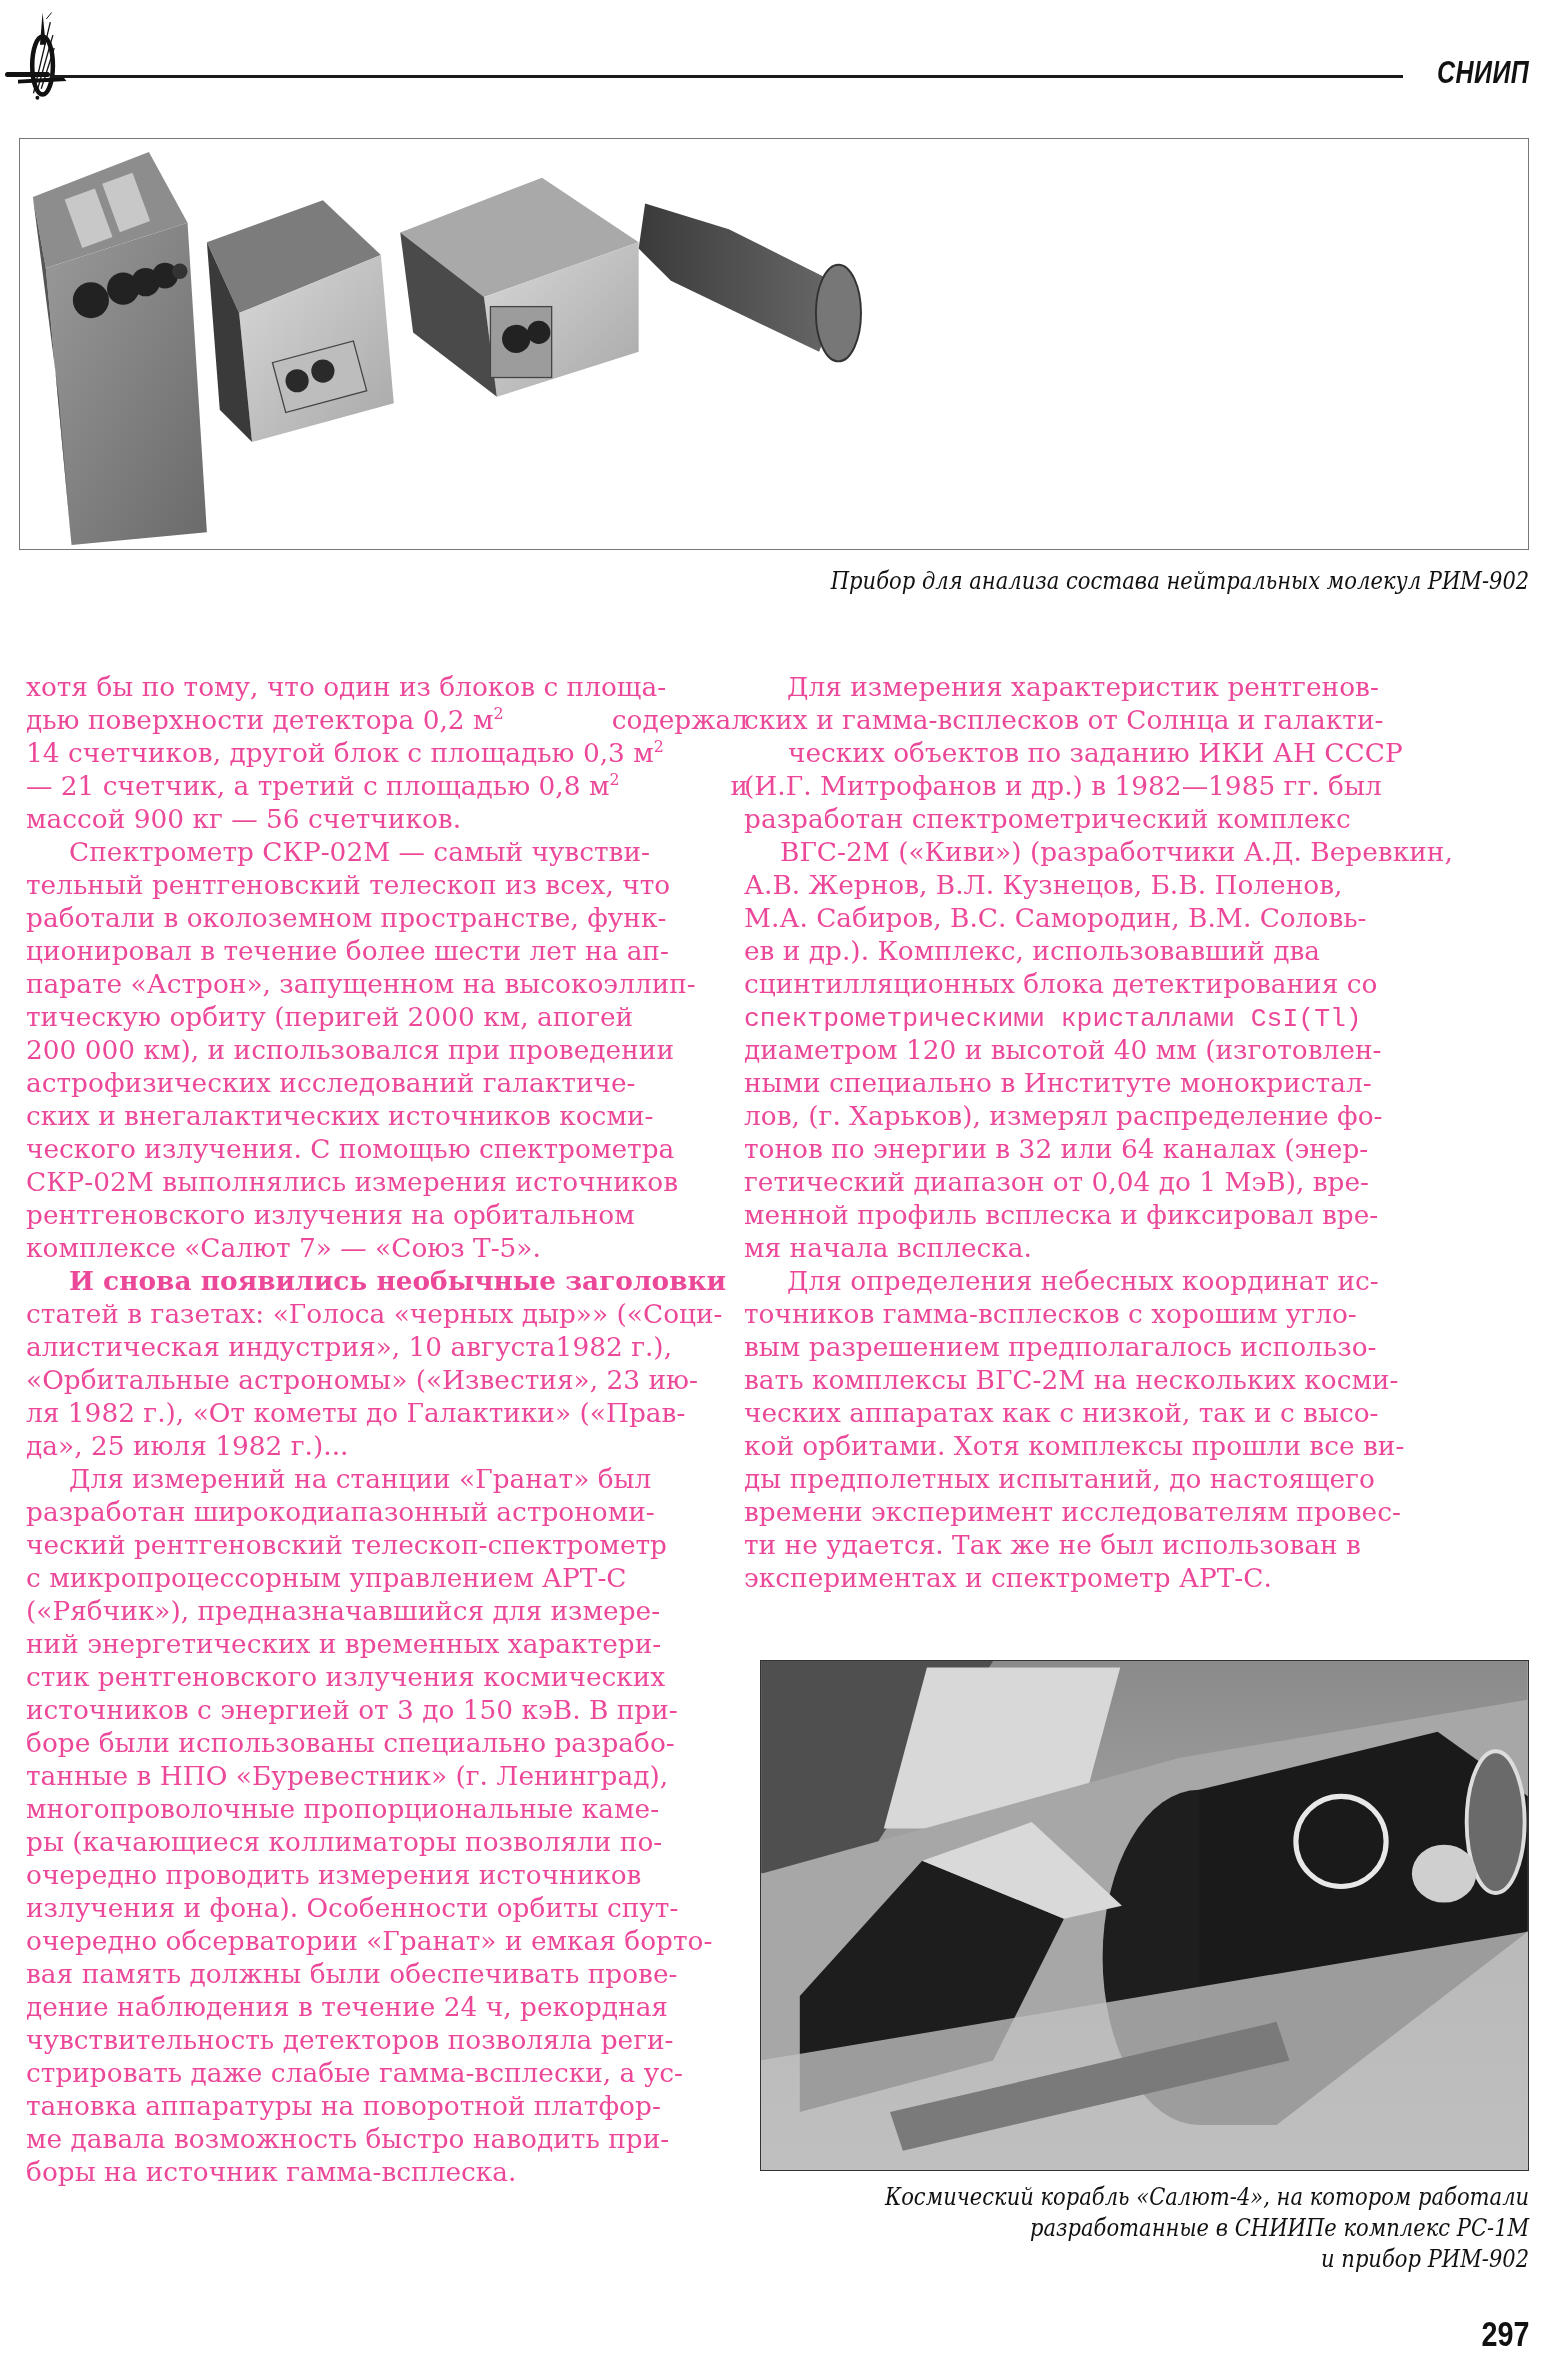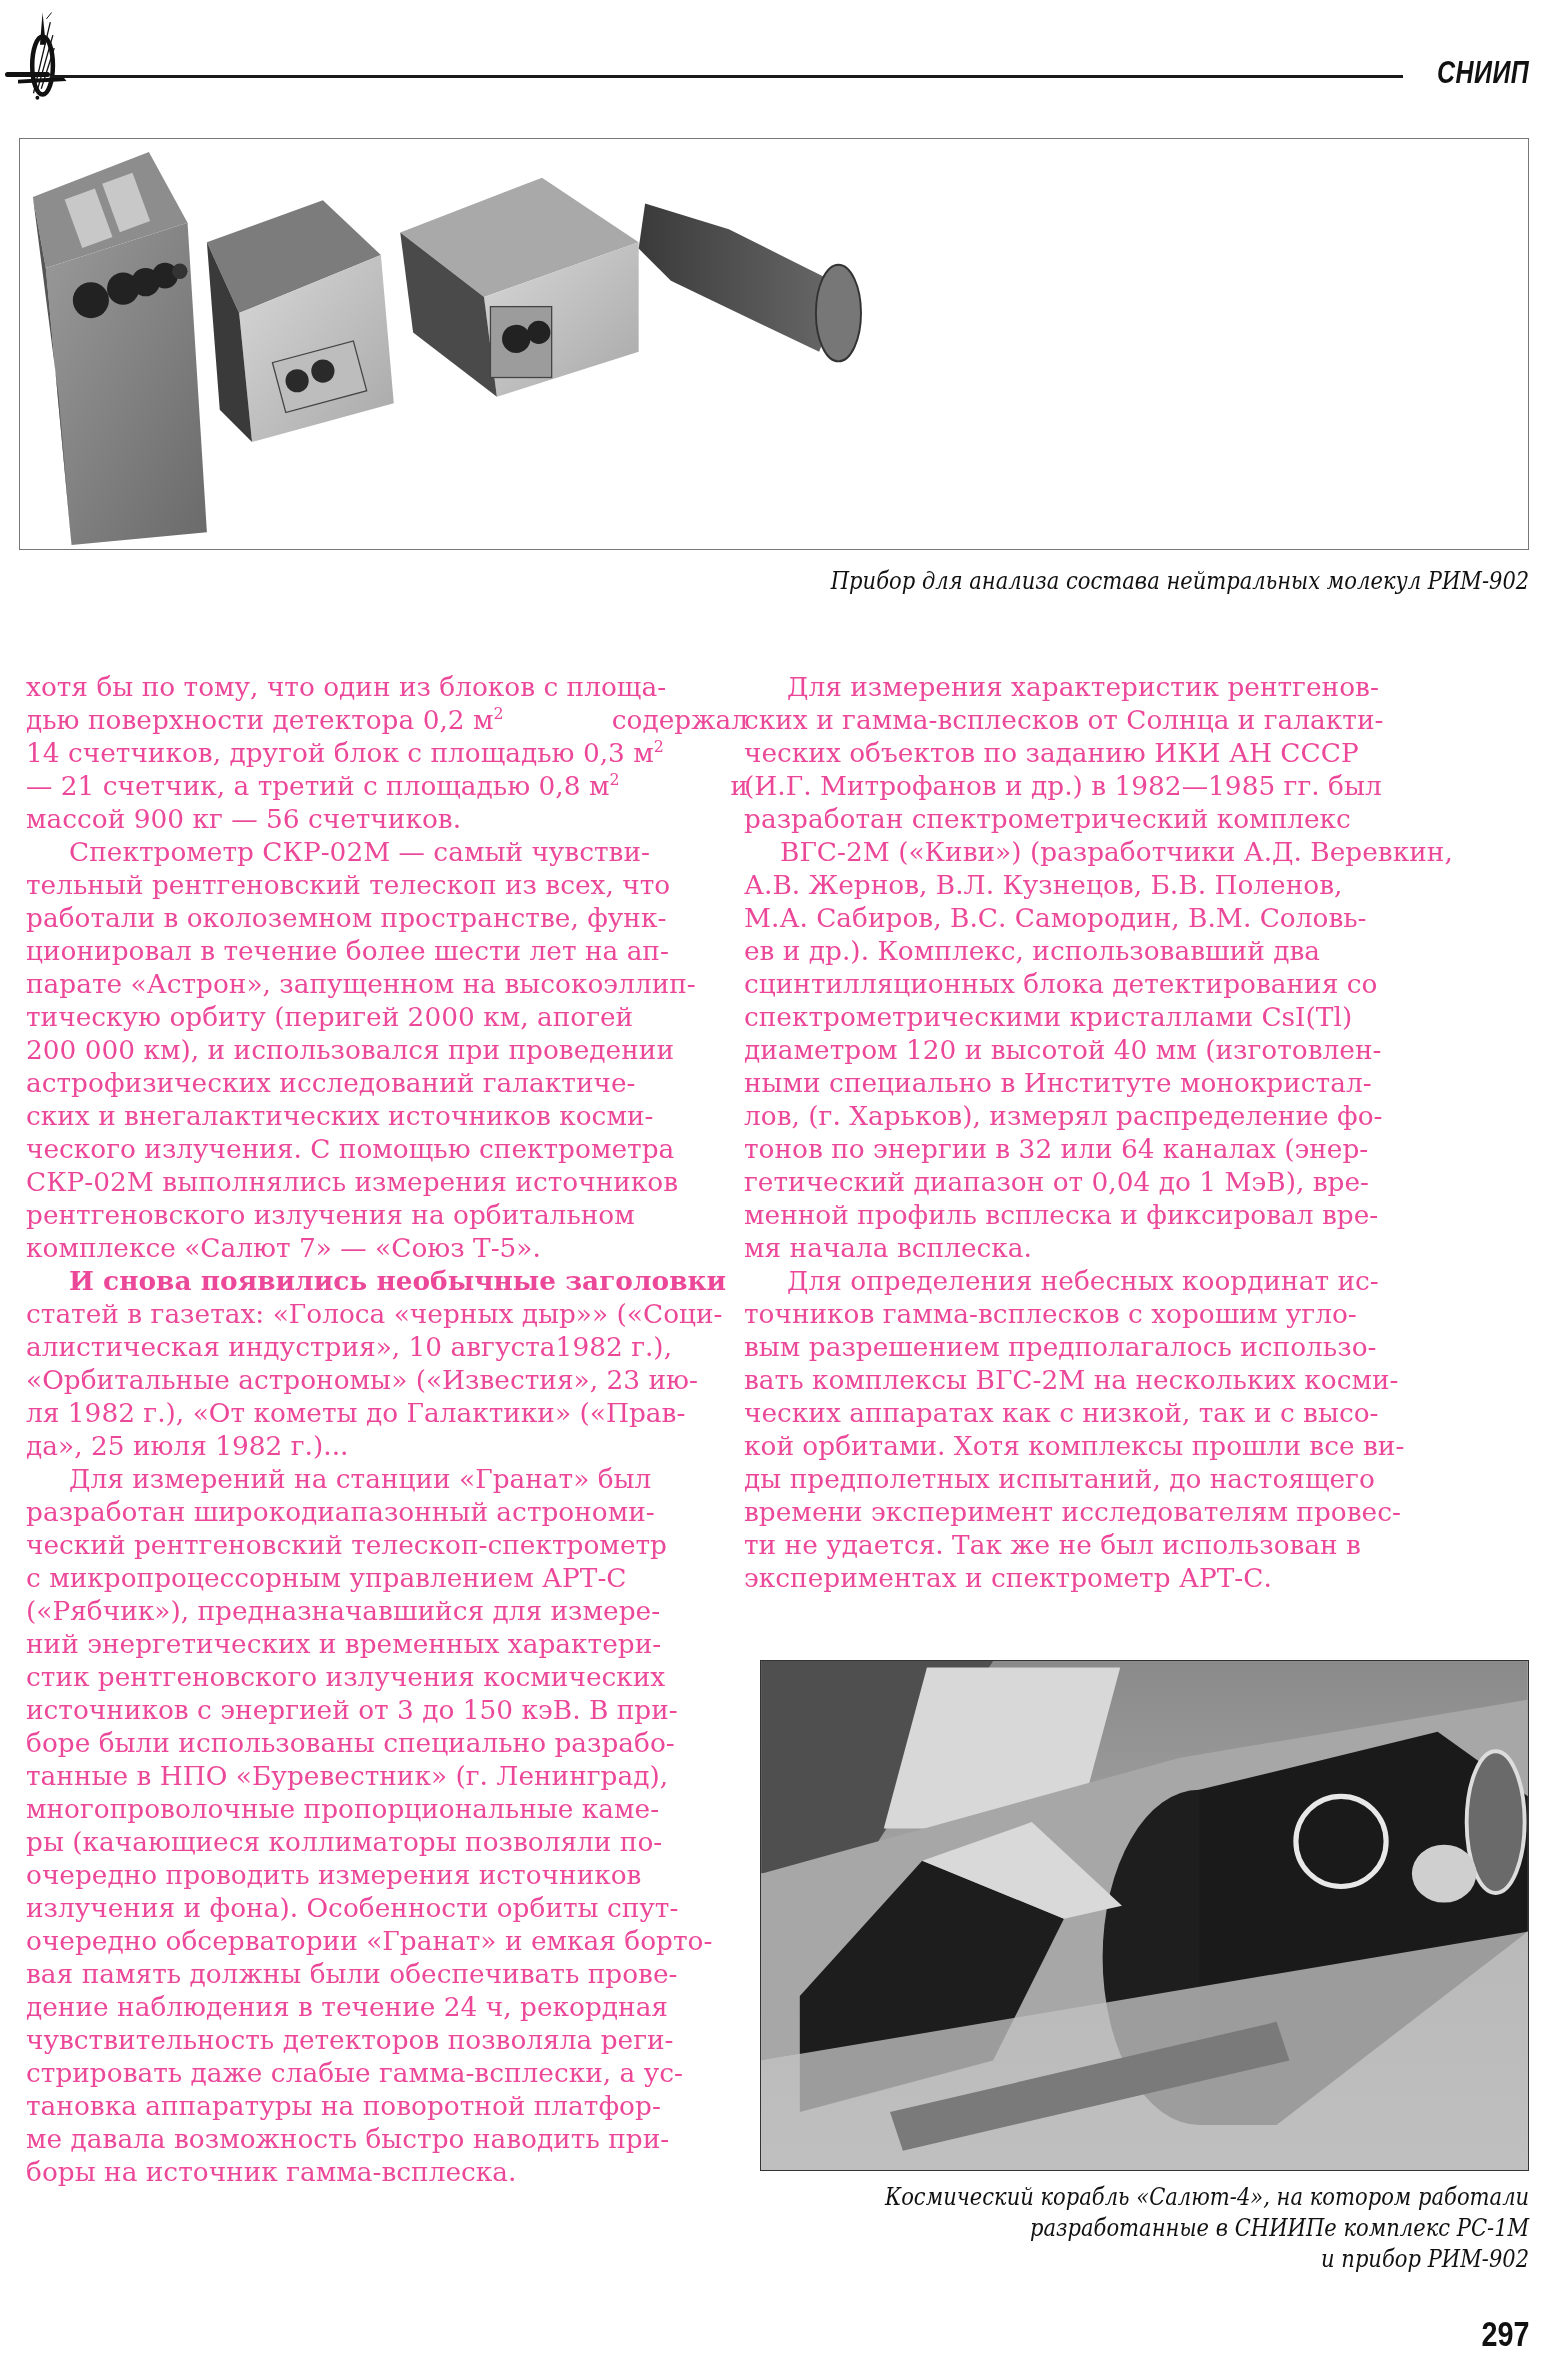--- a/index.html
+++ b/index.html
@@ -142,29 +142,29 @@
     <div class="line"><span class="txt" style="word-spacing: 0px;">дение наблюдения в течение 24 ч, рекордная</span></div>
     <div class="line"><span class="txt" style="word-spacing: 0px;">чувствительность детекторов позволяла реги-</span></div>
     <div class="line"><span class="txt" style="word-spacing: 0px;">стрировать даже слабые гамма-всплески, а ус-</span></div>
     <div class="line"><span class="txt" style="word-spacing: 0px;">тановка аппаратуры на поворотной платфор-</span></div>
     <div class="line"><span class="txt" style="word-spacing: 0px;">ме давала возможность быстро наводить при-</span></div>
     <div class="line last"><span class="txt">боры на источник гамма-всплеска.</span></div>
   </div>
 <div class="column col-right" id="col-right">
     <div class="line indent"><span class="txt" style="word-spacing: 0px;">Для измерения характеристик рентгенов-</span></div>
     <div class="line"><span class="txt" style="word-spacing: 0px;">ских и гамма-всплесков от Солнца и галакти-</span></div>
-    <div class="line"><span class="txt" style="word-spacing: 0px;">ческих объектов по заданию ИКИ АН СССР</span></div>
+    <div class="line"><span class="txt" style="word-spacing: 0px; margin-left: 44px;">ческих объектов по заданию ИКИ АН СССР</span></div>
     <div class="line"><span class="txt" style="word-spacing: 0px;">(И.Г. Митрофанов и др.) в 1982—1985 гг. был</span></div>
     <div class="line"><span class="txt" style="word-spacing: 0px;">разработан спектрометрический комплекс</span></div>
     <div class="line"><span class="txt" style="word-spacing: 0px; margin-left: 36px;">ВГС-2М («Киви») (разработчики А.Д. Веревкин,</span></div>
     <div class="line"><span class="txt" style="word-spacing: 0px;">А.В. Жернов, В.Л. Кузнецов, Б.В. Поленов,</span></div>
     <div class="line"><span class="txt" style="word-spacing: 0px;">М.А. Сабиров, В.С. Самородин, В.М. Соловь-</span></div>
     <div class="line"><span class="txt" style="word-spacing: 0px;">ев и др.). Комплекс, использовавший два</span></div>
     <div class="line"><span class="txt" style="word-spacing: 0px;">сцинтилляционных блока детектирования со</span></div>
-    <div class="line"><span class="txt" style="word-spacing: 0px;">спектрометрическими кристаллами CsI(Tl)</span></div>
+    <div class="line"><span class="txt" style="word-spacing: 0px; font-family: Liberation Mono, monospace;">спектрометрическими кристаллами CsI(Tl)</span></div>
     <div class="line"><span class="txt" style="word-spacing: 0px;">диаметром 120 и высотой 40 мм (изготовлен-</span></div>
     <div class="line"><span class="txt" style="word-spacing: 0px;">ными специально в Институте монокристал-</span></div>
     <div class="line"><span class="txt" style="word-spacing: 0px;">лов, (г. Харьков), измерял распределение фо-</span></div>
     <div class="line"><span class="txt" style="word-spacing: 0px;">тонов по энергии в 32 или 64 каналах (энер-</span></div>
     <div class="line"><span class="txt" style="word-spacing: 0px;">гетический диапазон от 0,04 до 1 МэВ), вре-</span></div>
     <div class="line"><span class="txt" style="word-spacing: 0px;">менной профиль всплеска и фиксировал вре-</span></div>
     <div class="line last"><span class="txt">мя начала всплеска.</span></div>
     <div class="line indent"><span class="txt" style="word-spacing: 0px;">Для определения небесных координат ис-</span></div>
     <div class="line"><span class="txt" style="word-spacing: 0px;">точников гамма-всплесков с хорошим угло-</span></div>
     <div class="line"><span class="txt" style="word-spacing: 0px;">вым разрешением предполагалось использо-</span></div>

